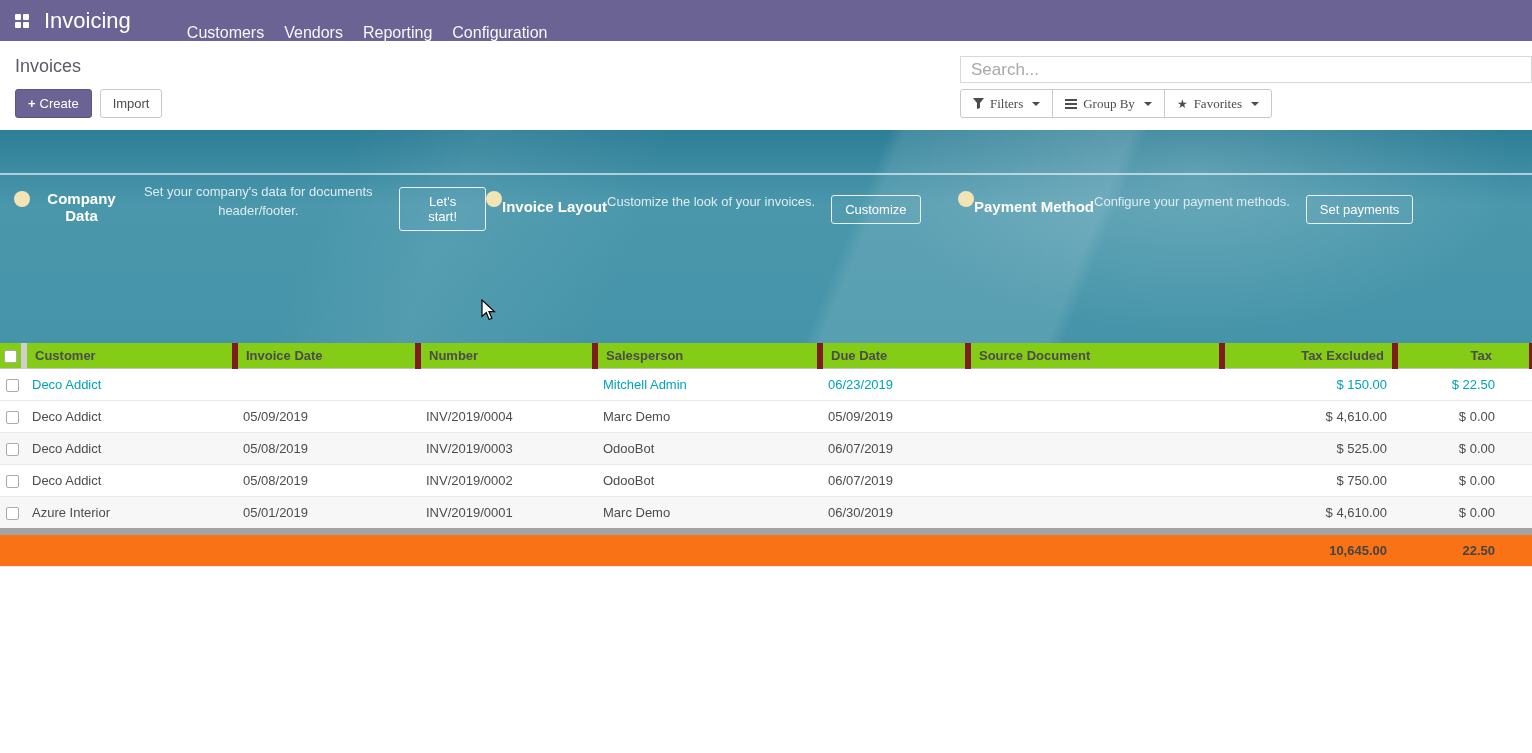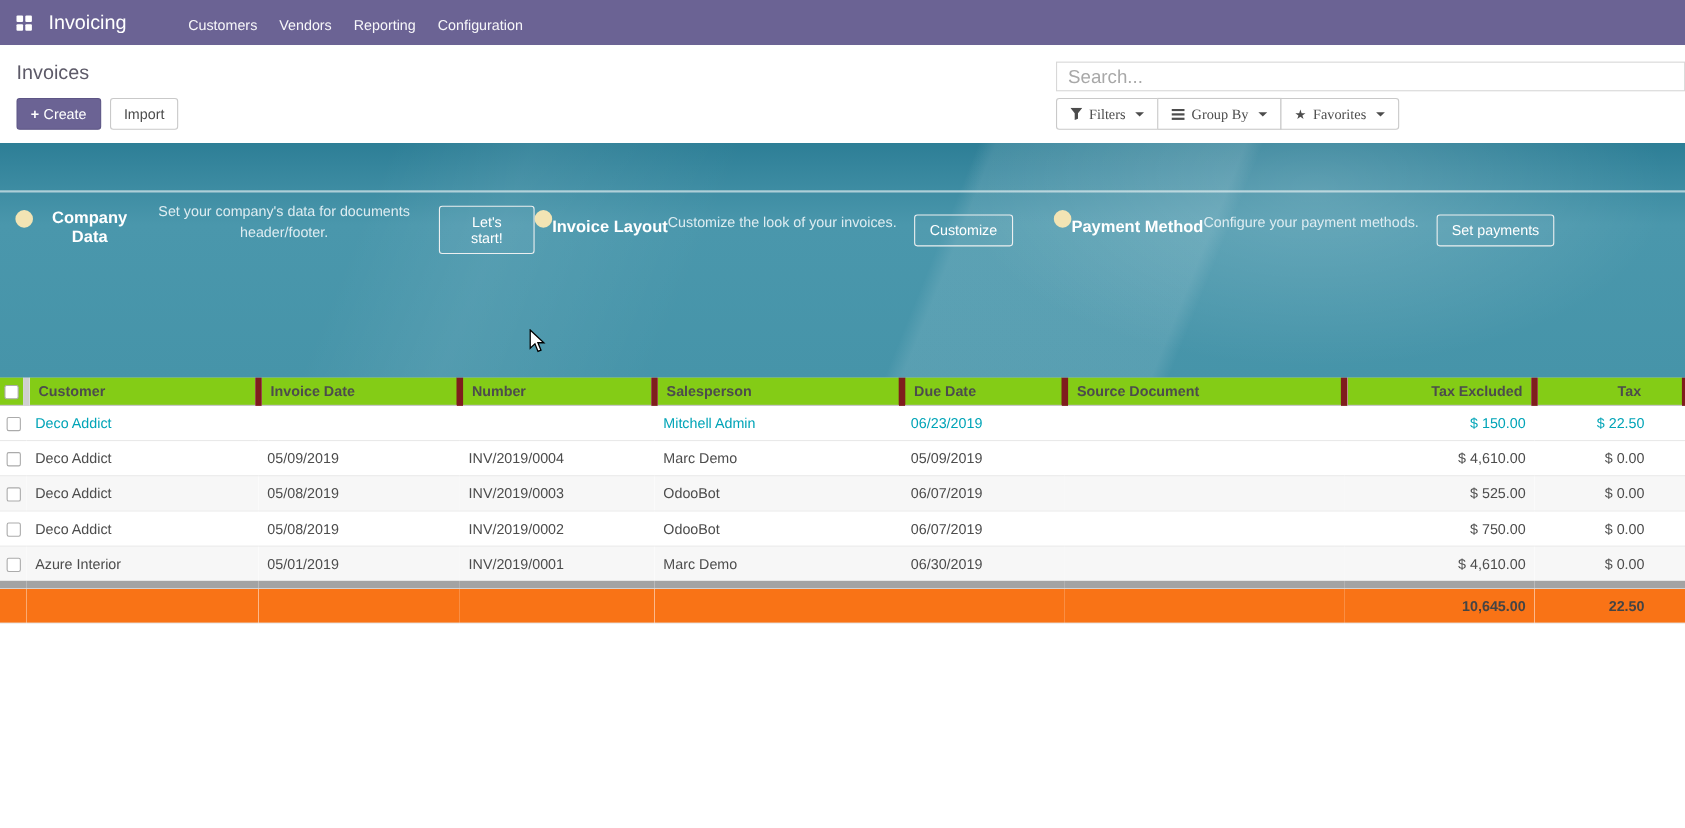--- a/index.html
+++ b/index.html
@@ -13,23 +13,23 @@
 
   
   .navbar {
     height: 41px; background: #6b6394;
     display: flex; align-items: center;
     color: #fff; padding-left: 8px;
   }
   .apps-btn { width: 28px; height: 28px; display: flex; align-items: center; justify-content: center; cursor: pointer; }
   .apps-icon { display: grid; grid-template-columns: 6px 6px; grid-template-rows: 6px 6px; gap: 2px; }
   .apps-icon span { background: #fff; border-radius: 1px; }
-  .navbar-title { font-size: 18px; margin-left: 8px; font-weight: 400; cursor: pointer; }
+  .navbar-title { font-size: 22px; margin-left: 8px; font-weight: 400; cursor: pointer; }
   .navbar-menu { display: flex; margin-left: 46px; height: 41px; }
-  .nav-item { padding: 2px 10px; line-height: 41px; font-size: 13px; color: rgba(255,255,255,0.95); cursor: pointer; }
+  .nav-item { padding: 12px 10px; line-height: 41px; font-size: 16px; color: rgba(255,255,255,0.95); cursor: pointer; }
 
   
   .control-panel { position: relative; height: 89px; padding: 15px 15px 0; background: #fff; }
   .breadcrumb { font-size: 18px; color: #5d5a68; }
   .cp-actions { margin-top: 12px; display: flex; gap: 8px; }
   .btn {
     font-family: inherit; font-size: 13px; padding: 5px 12px;
     border-radius: 3px; border: 1px solid #c9c9c9;
     background: #fff; color: #4c4c4c; cursor: pointer; line-height: 17px;
   }

